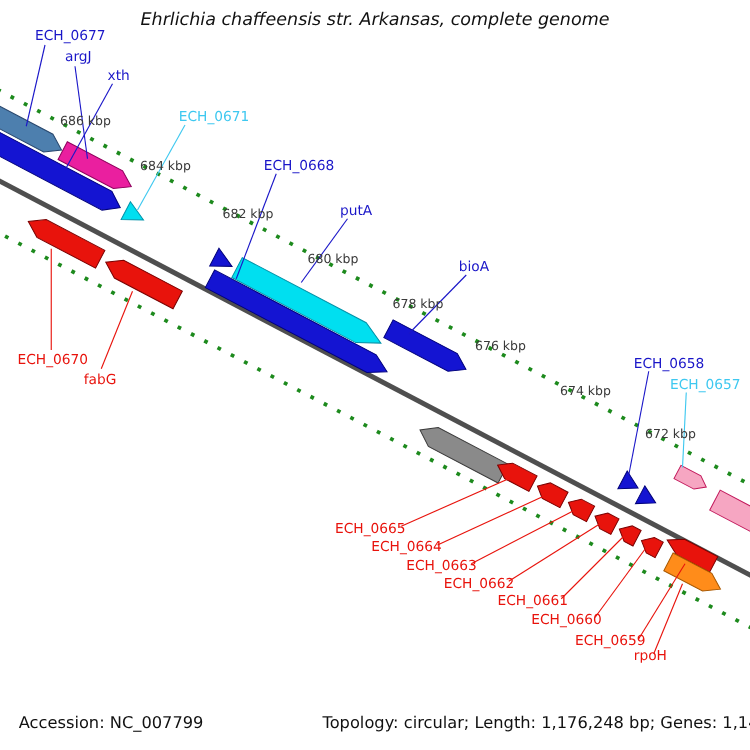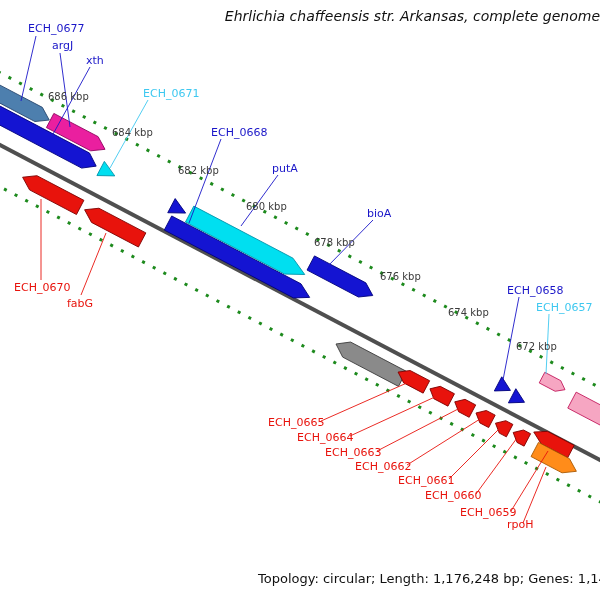--- a/index.html
+++ b/index.html
@@ -1,18 +1,18 @@
 <!DOCTYPE html>
 <html><head>
 <meta charset="utf-8">
 <style>
   html,body{margin:0;padding:0;width:600px;height:600px;background:#ffffff;overflow:hidden;
             font-family:"DejaVu Sans",sans-serif;}
   #stage{position:relative;width:600px;height:600px;background:#fff;}
-  #title{position:absolute;top:8px;left:0;width:600px;text-align:right;
+  #title{position:absolute;top:8px;left:0;width:600px;text-align:center;
          font-style:italic;font-size:14px;color:#111;}
   .footer{position:absolute;top:571px;font-size:13px;color:#111;white-space:nowrap;}
   #acc{left:15px;} #topo{left:258px;}
   svg text.scl{font-size:10px;fill:#3a3a3a;font-family:"DejaVu Sans",sans-serif;}
   svg text.lbl{font-size:11px;font-family:"DejaVu Sans",sans-serif;}
   .axis{stroke:#4f4f4f;stroke-width:4;}
   .dots{stroke:#1d8a1d;stroke-width:3;stroke-dasharray:3 9;fill:none;}
   .conn{stroke-width:0.9;}
   .ln-blue{stroke:#1a16c8;} .ln-cyan{stroke:#3ec8f0;} .ln-red{stroke:#e8130c;}
   .ar-red{fill:#e8130c;stroke:#7a0000;stroke-width:0.8;}
@@ -106,14 +106,15 @@
     <text class="lbl" x="268" y="426" fill="#e8130c">ECH_0665</text>
     <text class="lbl" x="297" y="441" fill="#e8130c">ECH_0664</text>
     <text class="lbl" x="325" y="456" fill="#e8130c">ECH_0663</text>
     <text class="lbl" x="355" y="470" fill="#e8130c">ECH_0662</text>
     <text class="lbl" x="398" y="484" fill="#e8130c">ECH_0661</text>
     <text class="lbl" x="425" y="499" fill="#e8130c">ECH_0660</text>
     <text class="lbl" x="460" y="516" fill="#e8130c">ECH_0659</text>
     <text class="lbl" x="507" y="528" fill="#e8130c">rpoH</text>
   </svg>
 
+  <div id="acc" class="footer">Accession: NC_007799</div>
   <div id="topo" class="footer">Topology: circular; Length: 1,176,248 bp; Genes: 1,148</div>
 </div>
 
 </body></html>

